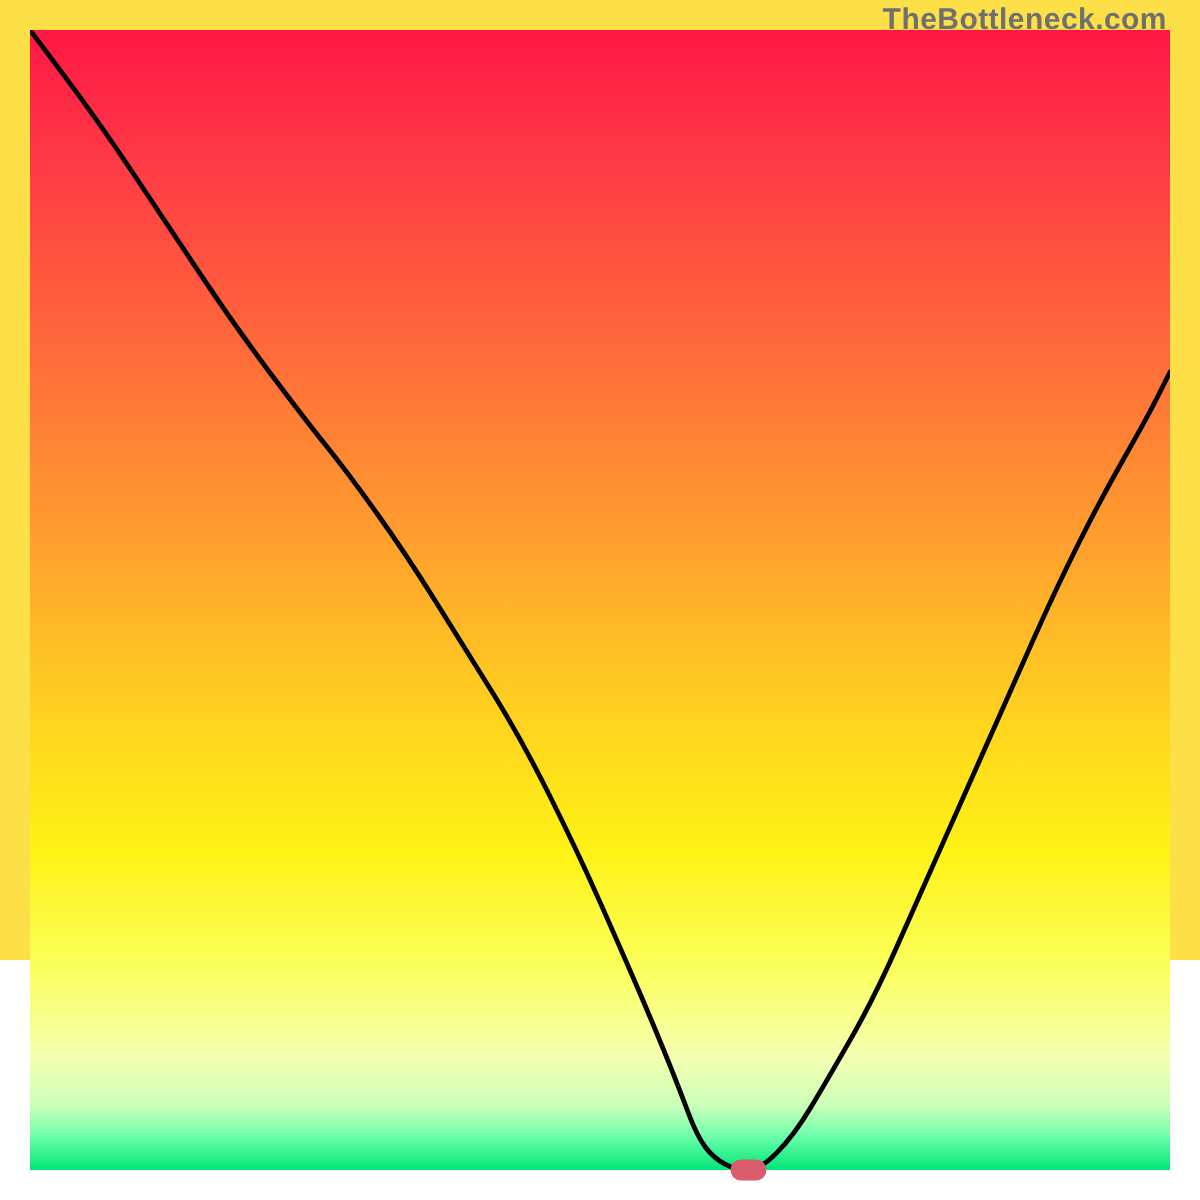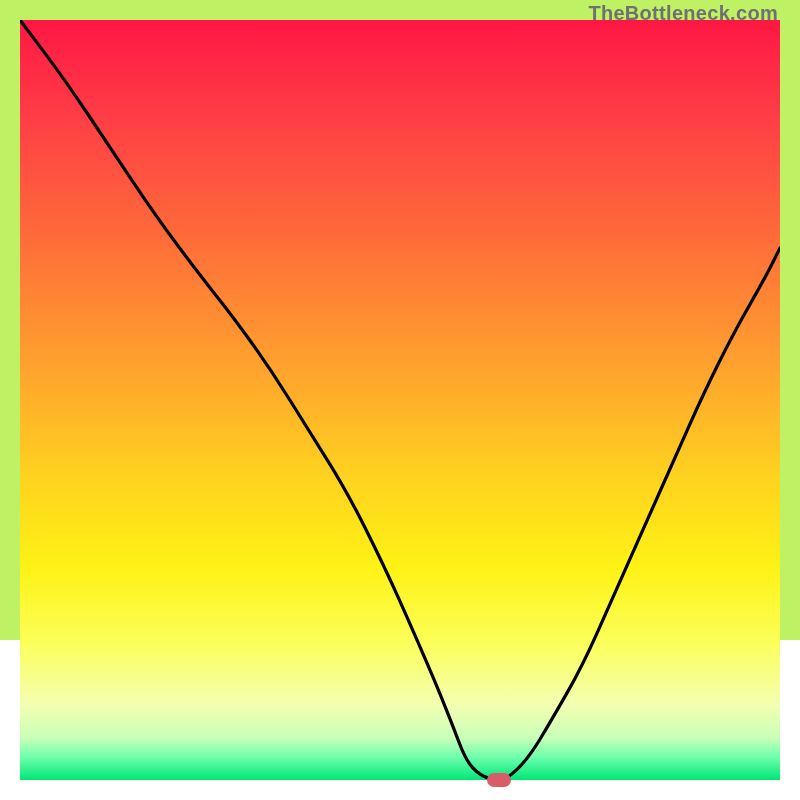--- a/index.html
+++ b/index.html
@@ -7,21 +7,21 @@
     padding: 0;
     width: 800px;
     height: 800px;
     overflow: hidden;
     font-family: Arial, sans-serif;
   }
   .chart-container {
     position: relative;
     width: 800px;
     height: 640px;
-    background: #bef264;
+    background: #fde047;
   }
   .plot-area {
     position: absolute;
     left: 20px;
     top: 20px;
     width: 760px;
     height: 760px;
   }
   .gradient-bg {
     position: absolute;

